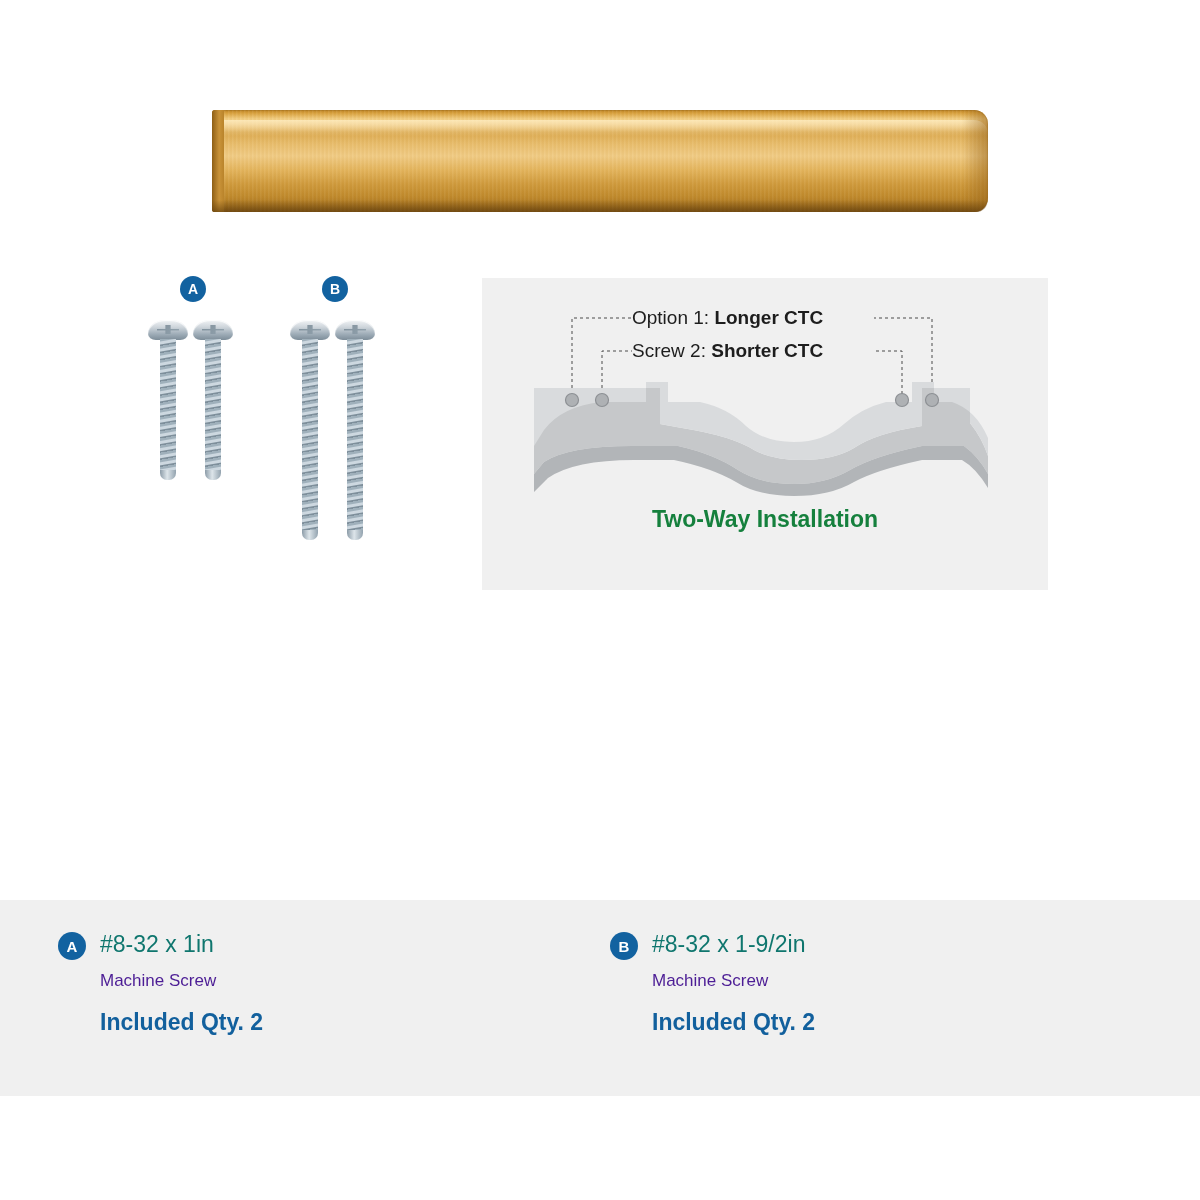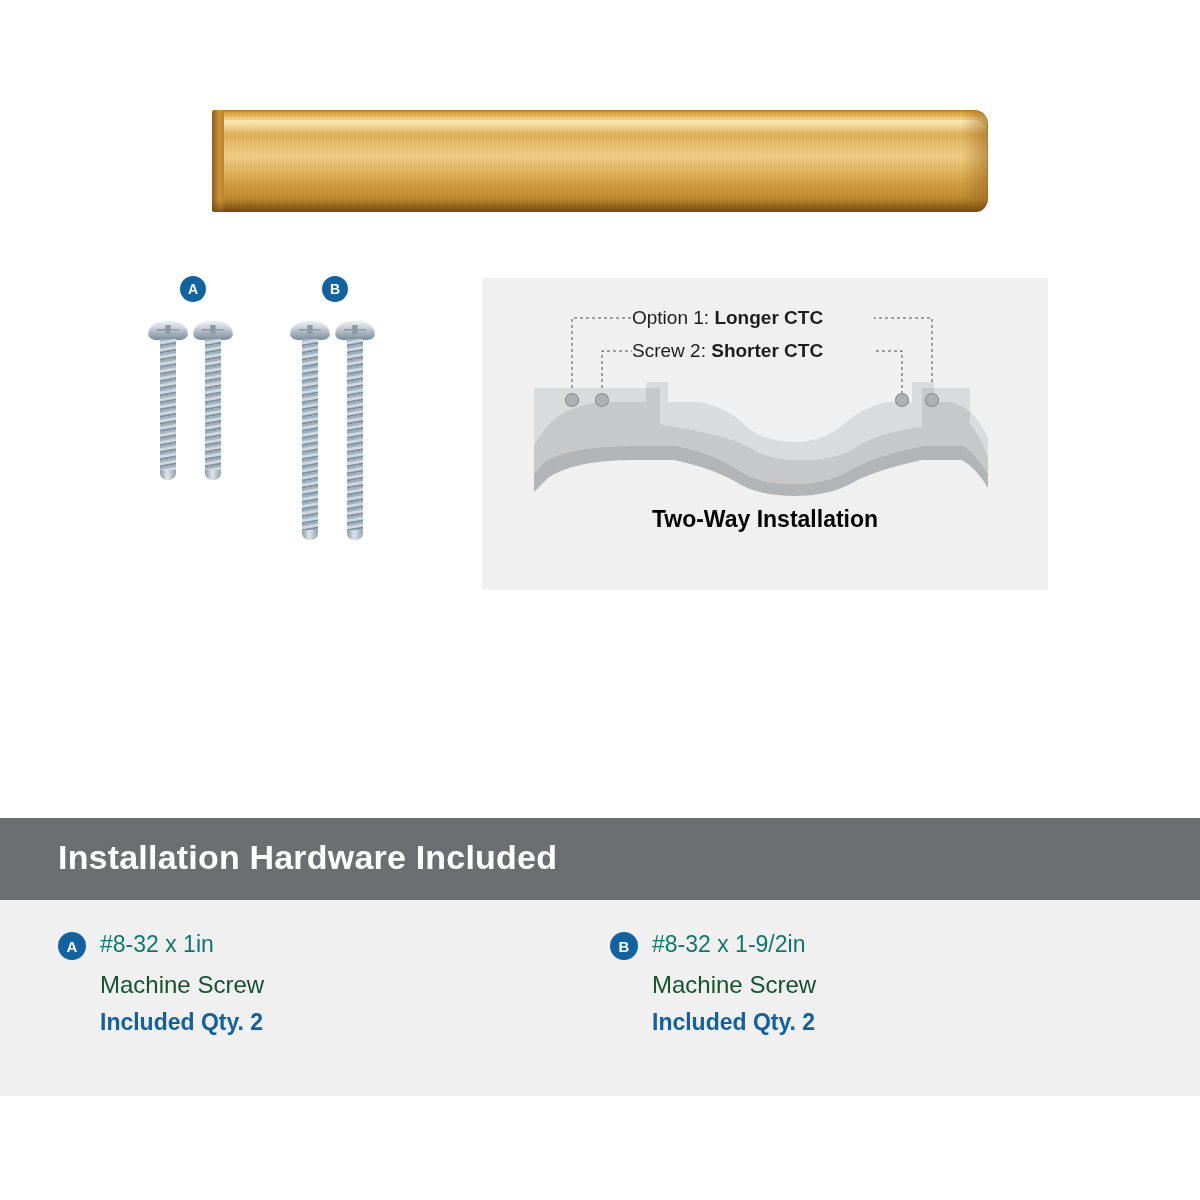--- a/index.html
+++ b/index.html
@@ -160,21 +160,21 @@
     text-align: center;
   }
   .option-line b { font-weight: bold; }
   .bracket-svg { position: absolute; left: 0; top: 0; }
   .twoway-title {
     position: absolute;
     width: 100%;
     text-align: center;
     font-size: 23px;
     font-weight: bold;
-    color: #000000;
+    color: #15803d;
     top: 228px;
   }
   .twoway-sub {
     position: absolute;
     width: 100%;
     text-align: center;
     font-size: 20px;
     color: #2b2b2b;
     top: 268px;
   }
@@ -225,22 +225,22 @@
   .hw-line1 {
     position: absolute;
     left: 42px; top: 1px;
     font-size: 23px;
     color: #0f766e;
     white-space: nowrap;
   }
   .hw-line2 {
     position: absolute;
     left: 42px; top: 41px;
-    font-size: 24px;
-    color: #14532d;
+    font-size: 17px;
+    color: #4c1d95;
     white-space: nowrap;
   }
   .hw-qty {
     position: absolute;
     left: 42px; top: 79px;
     font-size: 23px;
     font-weight: bold;
     color: #12609d;
     white-space: nowrap;
   }
@@ -341,23 +341,20 @@
   </div>
   <div class="option-line" style="left:150px; top:62px;">
     <span>Screw 2:</span>
     <b>Shorter CTC</b>
   </div>
 
   <div class="twoway-title">Two-Way Installation</div>
 </div>
 
 <div id="hardware-section">
-  <div class="hw-header">
-    <div class="hw-header-title">Installation Hardware Included</div>
-  </div>
   <div class="hw-body">
 
     <div class="hw-item" style="left:58px; top:30px; width:500px; height:120px;">
       <div class="hw-badge">A</div>
       <div class="hw-line1">#8-32 x 1in</div>
       <div class="hw-line2">Machine Screw</div>
       <div class="hw-qty">Included Qty. 2</div>
     </div>
 
     <div class="hw-item" style="left:610px; top:30px; width:500px; height:120px;">

